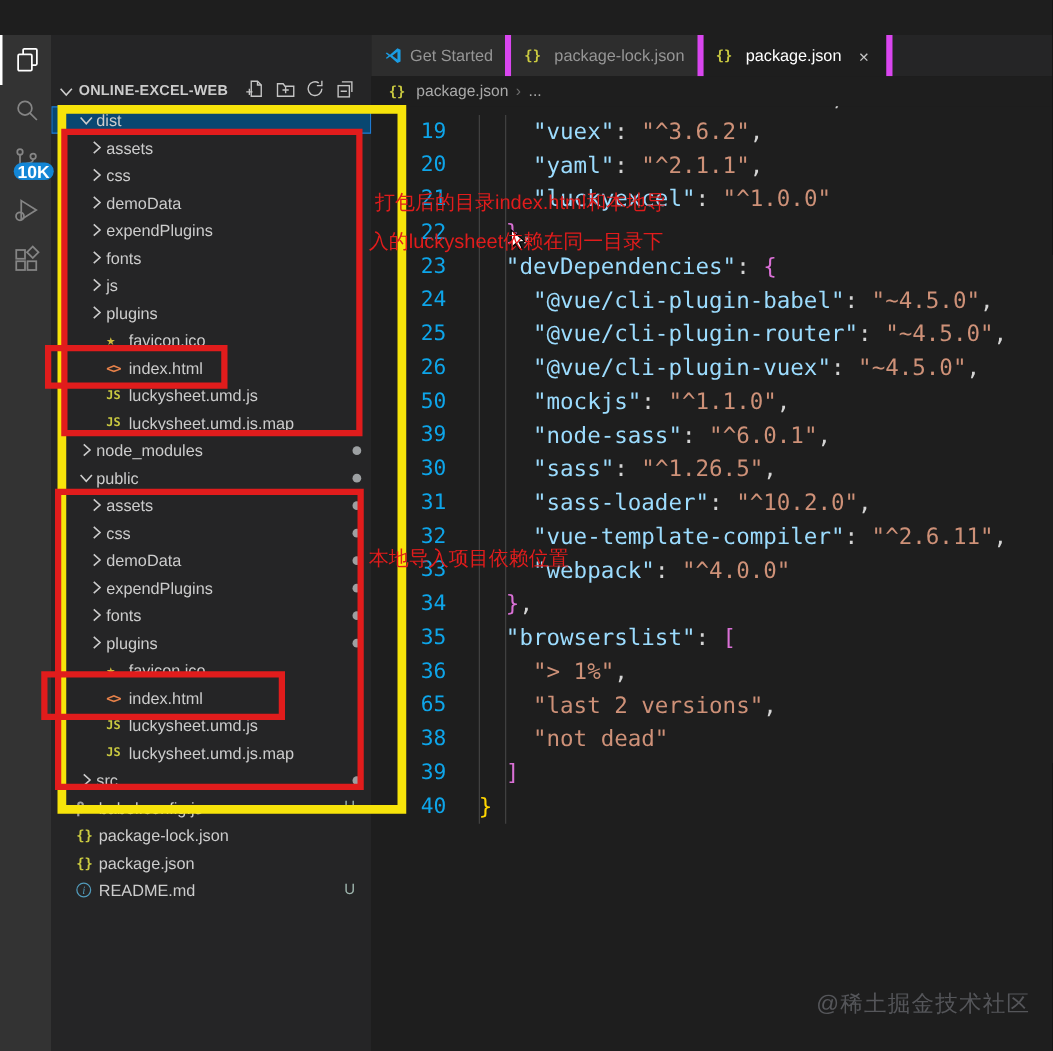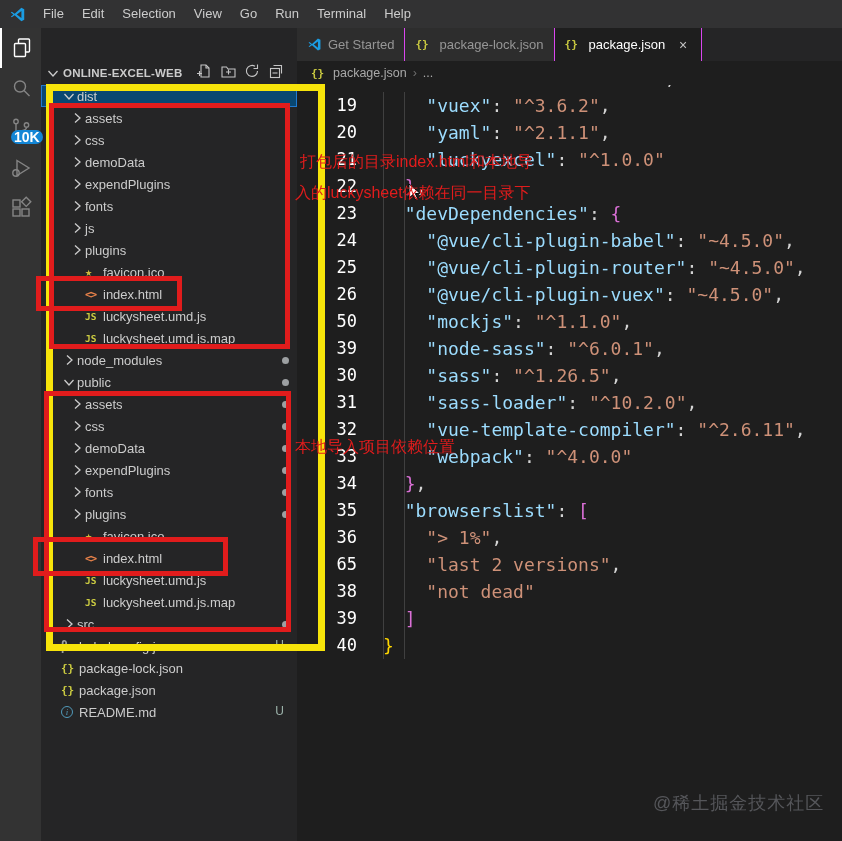--- a/index.html
+++ b/index.html
@@ -42,53 +42,47 @@
   .fi-js { color:#cbcb41; font-size:9.5px; font-weight:bold; }
   .fi-json { color:#cbcb41; font-size:11px; font-weight:bold; }
   .fi-babel { color:#a0a0a0; font-size:12px; font-weight:bold; }
   .fi-readme { color:#519aba; font-size:9px; width:12px; height:12px; flex:0 0 12px; border:1px solid #519aba; border-radius:50%; text-align:center; line-height:11px; margin-right:6px; font-style:italic; font-family:"Liberation Serif", serif; }
   .tlabel { white-space:nowrap; }
   .tbadge-dot { position:absolute; right:8px; top:8px; width:7px; height:7px; border-radius:50%; background:#9da0a2; }
   .tbadge-u { position:absolute; right:13px; top:3px; font-size:12px; color:#9db4ac; }
   
   #editor { position:absolute; left:297px; top:28px; width:545px; height:813px; background:#1e1e1e; z-index:2; }
   #tabbar { position:absolute; left:0; top:0; width:100%; height:33px; background:#252526; display:flex; }
-  .tab { height:33px; display:flex; align-items:center; padding:0 10px; font-size:13px; color:#969696; background:#2d2d2d; border-right:1px solid #d946ef; }
+  .tab { height:33px; display:flex; align-items:center; padding:0 10px; font-size:13px; color:#969696; background:#2d2d2d; border-right:5px solid #d946ef; }
   .tab.active { background:#1e1e1e; color:#ffffff; }
   .tab .ticon { margin-right:6px; display:flex; align-items:center; }
   .tab .tclose { margin-left:10px; color:#c5c5c5; font-size:14px; width:16px; text-align:center; }
   #breadcrumb { position:absolute; left:0; top:33px; width:100%; height:24px; display:flex; align-items:center; padding-left:14px; font-size:12.5px; color:#a9a9a9; background:#1e1e1e; }
   #breadcrumb .fi-json { margin-right:4px; }
   #breadcrumb .bc-sep { margin:0 6px; color:#6e6e6e; }
   #code-viewport { position:absolute; left:0; top:57px; right:0; bottom:0; overflow:hidden; }
   #code { position:absolute; left:0; top:-20px; width:100%; }
   .cl { height:27px; display:flex; font-family:"DejaVu Sans Mono", monospace; font-size:18px; line-height:27px; }
-  .ln { width:60px; flex:0 0 60px; text-align:right; color:#ffffff; font-size:17px; }
+  .ln { width:60px; flex:0 0 60px; text-align:right; color:#0ea5e9; font-size:17px; }
   .ct { margin-left:26px; white-space:pre; }
   .sg-p { color:#d4d4d4; } .sg-k { color:#9cdcfe; } .sg-s { color:#ce9178; }
   .sg-b1 { color:#ffd700; } .sg-b2 { color:#da70d6; }
   .iguide { position:absolute; width:1px; background:#404040; top:7px; height:567px; }
   
   #overlay { position:absolute; left:0; top:0; width:842px; height:841px; z-index:50; pointer-events:none; }
   .abox { position:absolute; }
   .atext { position:absolute; font-size:16px; color:#e11c1c; white-space:nowrap; font-family:"Liberation Sans", sans-serif; }
   #watermark { position:absolute; font-size:18px; color:#55565a; letter-spacing:1px; }
   #mouse-cursor { position:absolute; }
 </style>
 </head>
 <body>
 
 <div id="app">
 
-  <div id="titlebar">
-    <svg class="logo" viewBox="0 0 24 24">
-      <path fill="#1b9de3" d="M17.5 2.5 8 11 4 8 2.5 9l3.8 3-3.8 3L4 16l4-3 9.5 8.5 4-2v-15zM17.5 7v10L11 12z"></path>
-    </svg>
-    <div id="menubar"><span class="menu-item">File</span><span class="menu-item">Edit</span><span class="menu-item">Selection</span><span class="menu-item">View</span><span class="menu-item">Go</span><span class="menu-item">Run</span><span class="menu-item">Terminal</span><span class="menu-item">Help</span></div>
-  </div>
 
   <div id="activitybar">
     <div class="act-item active">
       <svg viewBox="0 0 24 24">
           <rect x="8.5" y="3" width="11" height="13" rx="1"></rect>
           <rect x="4.5" y="7.5" width="11" height="13" rx="1" fill="#333333"></rect>
         </svg>
     </div>
     <div class="act-item">
       <svg viewBox="0 0 24 24">

